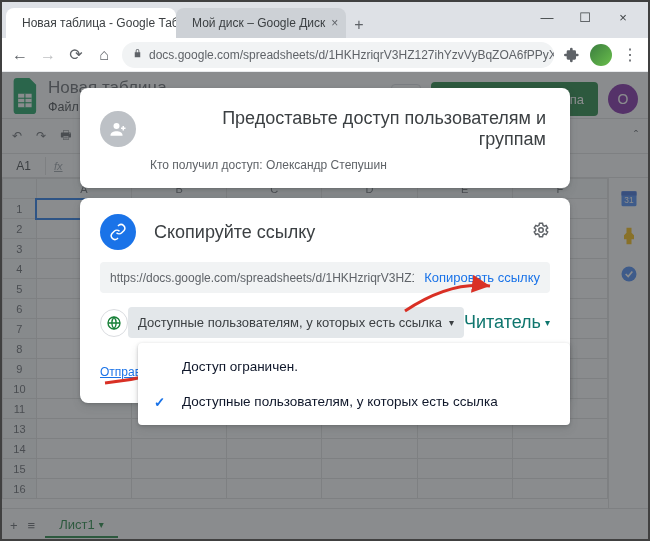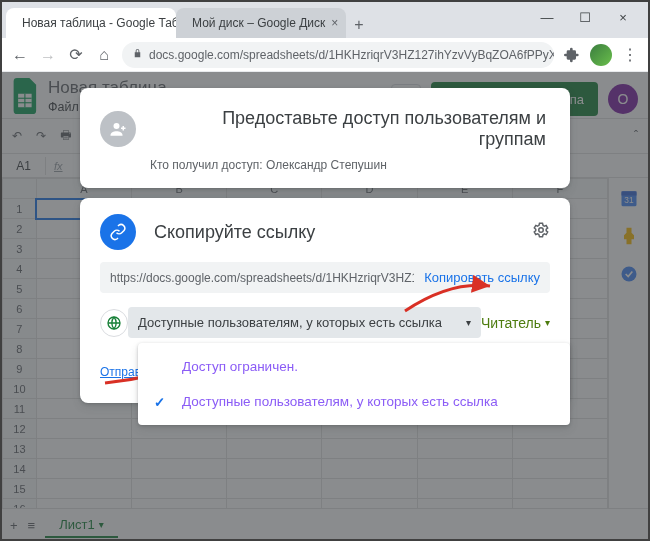--- a/index.html
+++ b/index.html
@@ -90,28 +90,28 @@
 .circ.green{width:28px;height:28px;background:transparent;border:1px solid #dadce0;color:var(--green-dk);}
 .card h2{margin:4px;font-size:18px;font-weight:400;color:#3c4043;text-align:right;}
 .card .sub{font-size:12px;color:#5f6368;margin-top:4px;margin-left:50px;}
 .card .gear{margin-left:auto;color:#5f6368;}
 .linkbox{background:#f1f3f4;border-radius:4px;padding:8px 10px;font-size:12px;color:#5f6368;margin-top:12px;display:flex;align-items:center;gap:10px;}
 .linkbox .url{flex:1;overflow:hidden;white-space:nowrap;}
 .copylink{color:var(--blue);font-size:13px;font-weight:500;white-space:nowrap;}
 .perms{display:flex;align-items:center;margin-top:14px;position:relative;}
 .perm-dd{flex:1;background:var(--drop-bg);border-radius:4px;padding:8px 10px;font-size:13px;color:#3c4043;display:flex;align-items:center;}
 .perm-dd::after{content:"▾";margin-left:auto;font-size:10px;}
-.role{font-size:14px;color:#4d7c0f;display:flex;align-items:center;gap:4px;}
+.role{font-size:18px;color:#0f766e;display:flex;align-items:center;gap:4px;}
 .role::after{content:"▾";font-size:10px;}
 .footer{display:flex;align-items:center;margin-top:18px;}
 .footer a{font-size:12px;color:var(--blue);text-decoration:underline;}
 .done{margin-left:auto;background:var(--blue);color:#fff;border-radius:4px;padding:8px 20px;font-size:13px;font-weight:500;}
 
 .ddmenu{position:absolute;top:36px;left:38px;right:-20px;background:#fff;border-radius:4px;box-shadow:var(--shadow);padding:6px 0;z-index:5;}
-.ddmenu .opt{padding:10px 20px 10px 44px;font-size:13.5px;color:#8b5cf6;position:relative;}
+.ddmenu .opt{padding:10px 20px 10px 44px;font-size:13.5px;color:#0f172a;position:relative;}
 .ddmenu .opt.checked::before{content:"✓";position:absolute;left:16px;color:var(--blue);font-weight:bold;}
 
 .arrow{position:absolute;pointer-events:none;}
 .arrow svg{overflow:visible;}
 </style>
 </head>
 <body>
 
 <div class="titlebar">
   <div class="tabs">
@@ -344,29 +344,20 @@
           <tr>
             <th class="rowh">11</th>
             <td class="cell"></td>
             <td class="cell"></td>
             <td class="cell"></td>
             <td class="cell"></td>
             <td class="cell"></td>
             <td class="cell"></td>
           </tr>
           <tr>
-            <th class="rowh">12</th>
-            <td class="cell"></td>
-            <td class="cell"></td>
-            <td class="cell"></td>
-            <td class="cell"></td>
-            <td class="cell"></td>
-            <td class="cell"></td>
-          </tr>
-          <tr>
             <th class="rowh">13</th>
             <td class="cell"></td>
             <td class="cell"></td>
             <td class="cell"></td>
             <td class="cell"></td>
             <td class="cell"></td>
             <td class="cell"></td>
           </tr>
           <tr>
             <th class="rowh">14</th>

